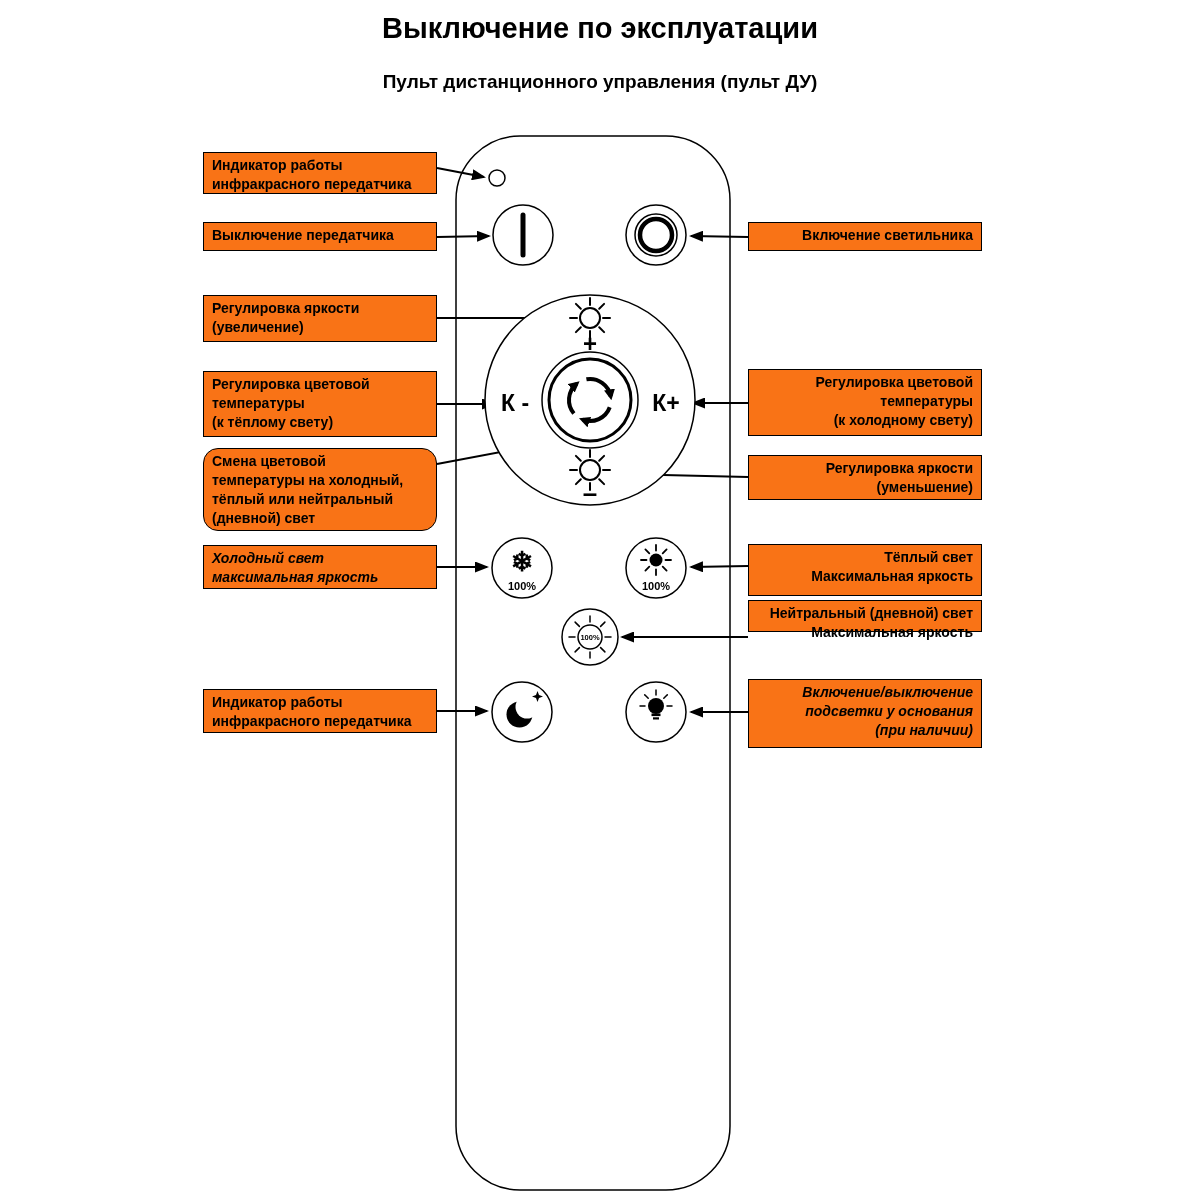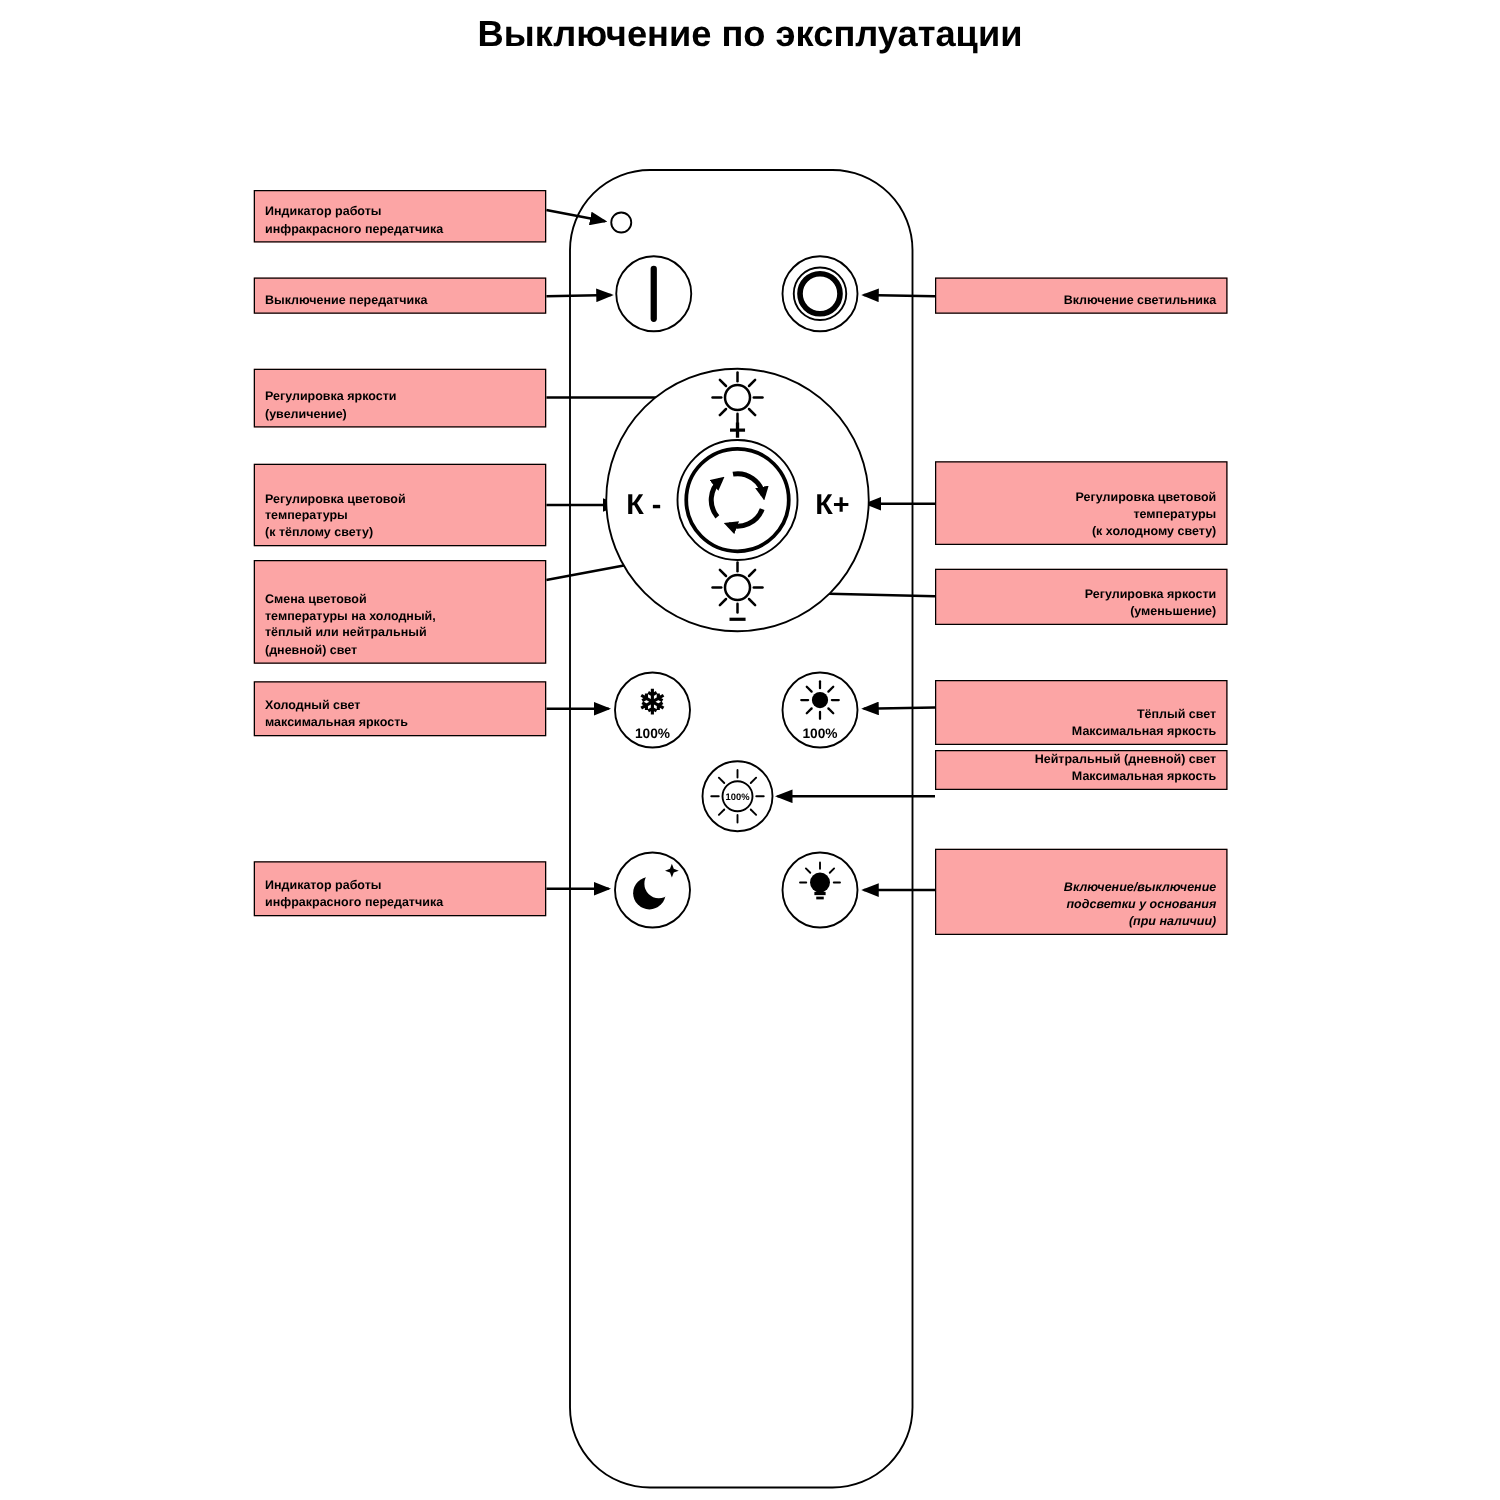--- a/index.html
+++ b/index.html
@@ -29,44 +29,45 @@
   }
   .diagram-svg {
     position: absolute;
     top: 0; left: 0;
     width: 1200px; height: 1200px;
   }
   .callout {
     position: absolute;
     box-sizing: border-box;
     border: 1px solid #000;
-    background: #fca5a5;
+    background: #f97316;
     display: flex;
-    align-items: flex-end;
+    align-items: flex-start;
     padding: 3px 8px;
-    font-size: 10px;
+    font-size: 14px;
     font-weight: bold;
     color: #000;
     line-height: 1.35;
   }
   .callout span { white-space: pre-line; }
   .callout.left { left: 203px; width: 234px; justify-content: flex-start; text-align: left; }
   .callout.right { left: 748px; width: 234px; justify-content: flex-end; text-align: right; }
   svg text {
     font-family: "Liberation Sans", sans-serif;
     font-weight: bold;
     fill: #000;
   }
 </style>
 </head>
 <body>
 
 <div class="canvas">
 
   <div class="title">Выключение по эксплуатации</div>
+  <div class="subtitle">Пульт дистанционного управления (пульт ДУ)</div>
 
   <svg class="diagram-svg" viewBox="0 0 1200 1200">
     <defs>
       <marker id="mBig" markerUnits="userSpaceOnUse" markerWidth="14" markerHeight="11" refX="12" refY="5.5" orient="auto">
         <path d="M0,0 L14,5.5 L0,11 Z" fill="#000"></path>
       </marker>
       <marker id="mSmall" markerUnits="userSpaceOnUse" markerWidth="11" markerHeight="11" refX="7" refY="5.5" orient="auto">
         <path d="M0,0 L11,5.5 L0,11 Z" fill="#000"></path>
       </marker>
       <g id="sunOutline" fill="none" stroke="#000" stroke-width="2" stroke-linecap="round">
@@ -208,27 +209,27 @@
   </div>
   <div class="callout left" style="top:295px;height:47px;">
     <span>Регулировка яркости
 (увеличение)</span>
   </div>
   <div class="callout left" style="top:371px;height:66px;">
     <span>Регулировка цветовой
 температуры
 (к тёплому свету)</span>
   </div>
-  <div class="callout left" style="top:448px;height:83px;">
+  <div class="callout left" style="top:448px;height:83px;border-radius:15px;">
     <span>Смена цветовой
 температуры на холодный,
 тёплый или нейтральный
 (дневной) свет</span>
   </div>
-  <div class="callout left" style="top:545px;height:44px;">
+  <div class="callout left" style="top:545px;height:44px;font-style:italic;">
     <span>Холодный свет
 максимальная яркость</span>
   </div>
   <div class="callout left" style="top:689px;height:44px;">
     <span>Индикатор работы
 инфракрасного передатчика</span>
   </div>
 
   <div class="callout right" style="top:222px;height:29px;">
     <span>Включение светильника</span>

